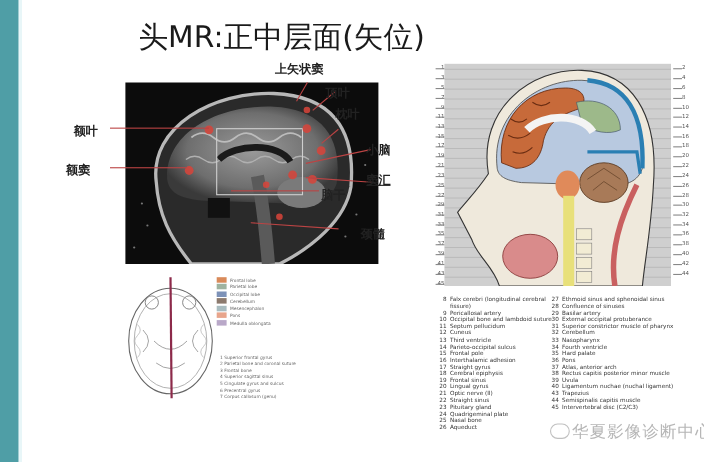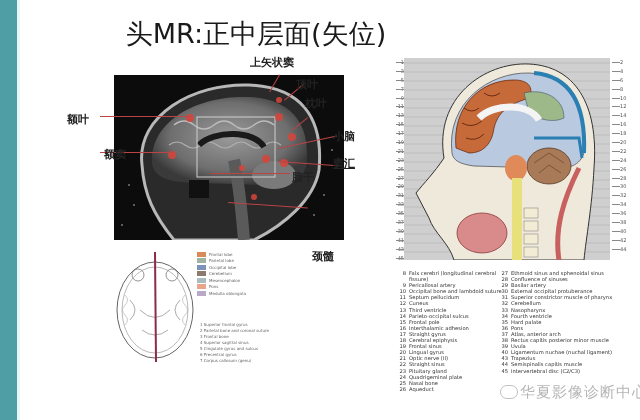--- a/index.html
+++ b/index.html
@@ -113,25 +113,25 @@
 <div class="leader" style="left:100px;top:152px;width:70px;"></div>
 <div class="leader" style="left:278px;top:148px;width:60px;transform:rotate(-12deg);"></div>
 <div class="leader" style="left:278px;top:161px;width:60px;transform:rotate(4deg);"></div>
 <div class="leader" style="left:210px;top:173px;width:80px;"></div>
 <div class="leader" style="left:228px;top:202px;width:80px;transform:rotate(4deg);"></div>
 
 <div class="cn-label" style="left:250px;top:55px;text-align:center;">上矢状窦</div>
 <div class="cn-label" style="left:296px;top:77px;font-family:Liberation Serif, serif;">顶叶</div>
 <div class="cn-label" style="left:305px;top:96px;">枕叶</div>
 <div class="cn-label" style="left:67px;top:112px;">额叶</div>
-<div class="cn-label" style="left:60px;top:147px;margin-left:44px;">额窦</div>
+<div class="cn-label" style="left:60px;top:147px;">额窦</div>
 <div class="cn-label" style="left:333px;top:129px;">小脑</div>
 <div class="cn-label" style="left:333px;top:156px;text-decoration:underline;">窦汇</div>
 <div class="cn-label" style="left:292px;top:170px;">脑干</div>
-<div class="cn-label" style="left:312px;top:205px;margin-top:44px;">颈髓</div>
+<div class="cn-label" style="left:328px;top:205px;">颈髓</div>
 
 <svg class="axial" viewBox="0 0 90 115">
   <ellipse cx="45" cy="60" rx="38" ry="48" fill="#fff" stroke="#666" stroke-width="1"></ellipse>
   <ellipse cx="45" cy="60" rx="33" ry="43" fill="none" stroke="#999" stroke-width="0.7"></ellipse>
   <circle cx="28" cy="25" r="6" fill="none" stroke="#777" stroke-width="0.8"></circle>
   <circle cx="62" cy="25" r="6" fill="none" stroke="#777" stroke-width="0.8"></circle>
   <path d="M20 50 q10 10 0 20 M70 50 q-10 10 0 20 M30 60 q15 15 30 0 M32 80 q13 10 26 0" stroke="#888" stroke-width="0.7" fill="none"></path>
   <path d="M15 45 q5 5 0 10 t0 10 t0 10 M75 45 q-5 5 0 10 t0 10 t0 10" stroke="#aaa" stroke-width="0.6" fill="none"></path>
   <line x1="45" y1="2" x2="46" y2="112" stroke="#8c2a4a" stroke-width="2"></line>
 </svg>

